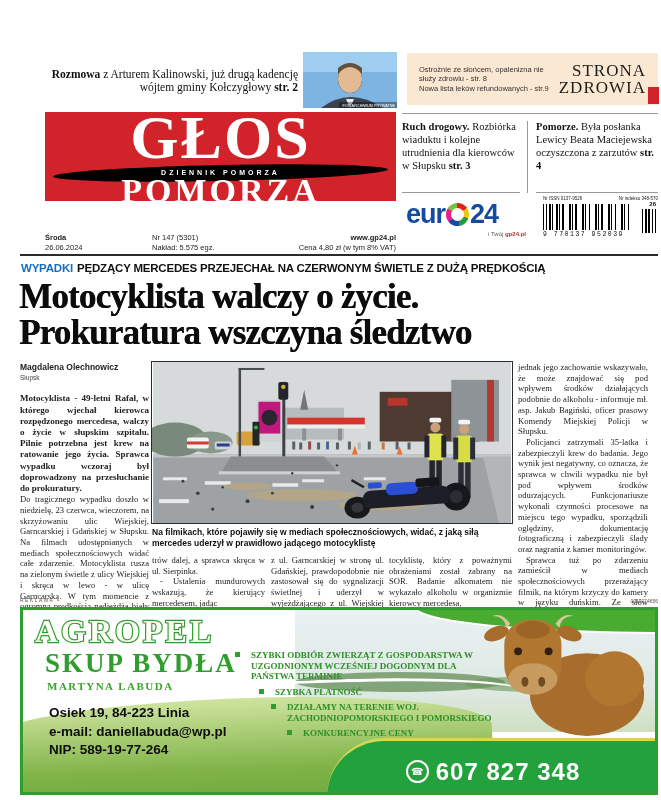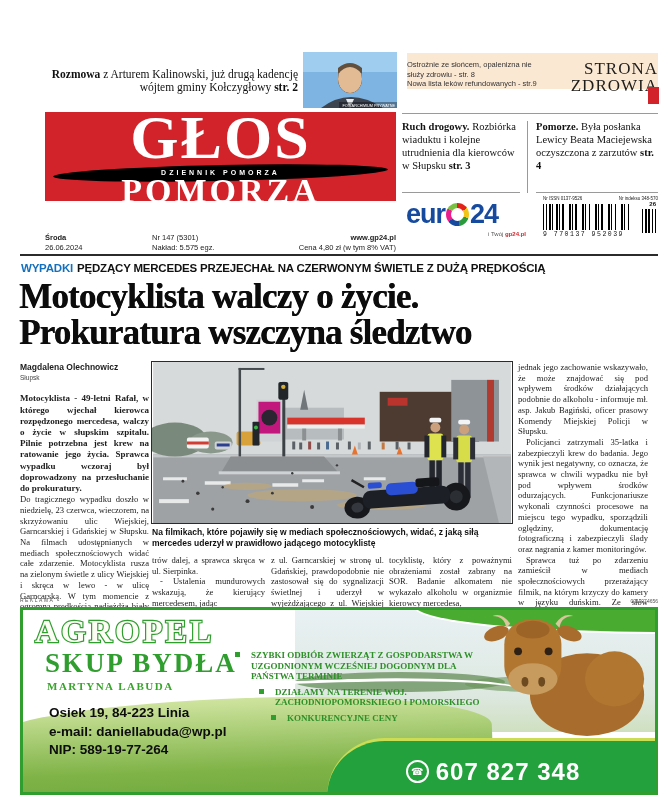--- a/index.html
+++ b/index.html
@@ -4,22 +4,22 @@
 <style>
   html,body{margin:0;padding:0;background:#fff;}
   .page{position:relative;width:661px;height:800px;background:#fff;overflow:hidden;
         font-family:"Liberation Sans",sans-serif;color:#1c1c1c;}
 
   
   .teaser-text{position:absolute;left:48px;top:56px;width:250px;text-align:right;
     font-family:"Liberation Serif",serif;font-size:11.5px;line-height:13.5px;color:#111;}
   .teaser-text b{font-weight:bold;}
   .teaser-photo{position:absolute;left:303px;top:52px;width:94px;height:56px;overflow:hidden;}
-  .health-box{position:absolute;left:407px;top:53px;width:251px;height:36px;background:#fbe8d3;
-    box-sizing:border-box;padding:7px 0;display:flex;}
+  .health-box{position:absolute;left:407px;top:53px;width:251px;height:52px;background:#fbe8d3;
+    box-sizing:border-box;padding:7px 12px;display:flex;align-items:center;}
   .health-lines{width:132px;font-size:7.5px;line-height:9.5px;color:#333;}
   .health-logo{margin-left:auto;text-align:right;font-family:"Liberation Serif",serif;
     font-size:17px;line-height:17px;letter-spacing:1px;color:#1d1d1b;}
   .corner-square{position:absolute;left:648px;top:87px;width:11px;height:17px;background:#d2232a;}
   .hairline{position:absolute;height:1px;background:#9a9a9a;}
 
   
   .brief{position:absolute;top:120px;font-family:"Liberation Serif",serif;
     font-size:10.5px;line-height:13px;color:#111;}
   .brief b{font-weight:bold;}
@@ -402,20 +402,24 @@
       <div>NIP: 589-19-77-264</div>
     </div>
 
     <ul class="ad-bullets">
       <li>
           <span class="sq"></span>
           <span class="bt">SZYBKI ODBIÓR ZWIERZĄT Z GOSPODARSTWA W UZGODNIONYM WCZEŚNIEJ DOGODNYM DLA PAŃSTWA TERMINIE</span>
         </li>
       <li>
           <span class="sq"></span>
+          <span class="bt">SZYBKA PŁATNOŚĆ</span>
+        </li>
+      <li>
+          <span class="sq"></span>
           <span class="bt">DZIAŁAMY NA TERENIE WOJ. ZACHODNIOPOMORSKIEGO I POMORSKIEGO</span>
         </li>
       <li>
           <span class="sq"></span>
           <span class="bt">KONKURENCYJNE CENY</span>
         </li>
     </ul>
   </div>
 
 </div>

